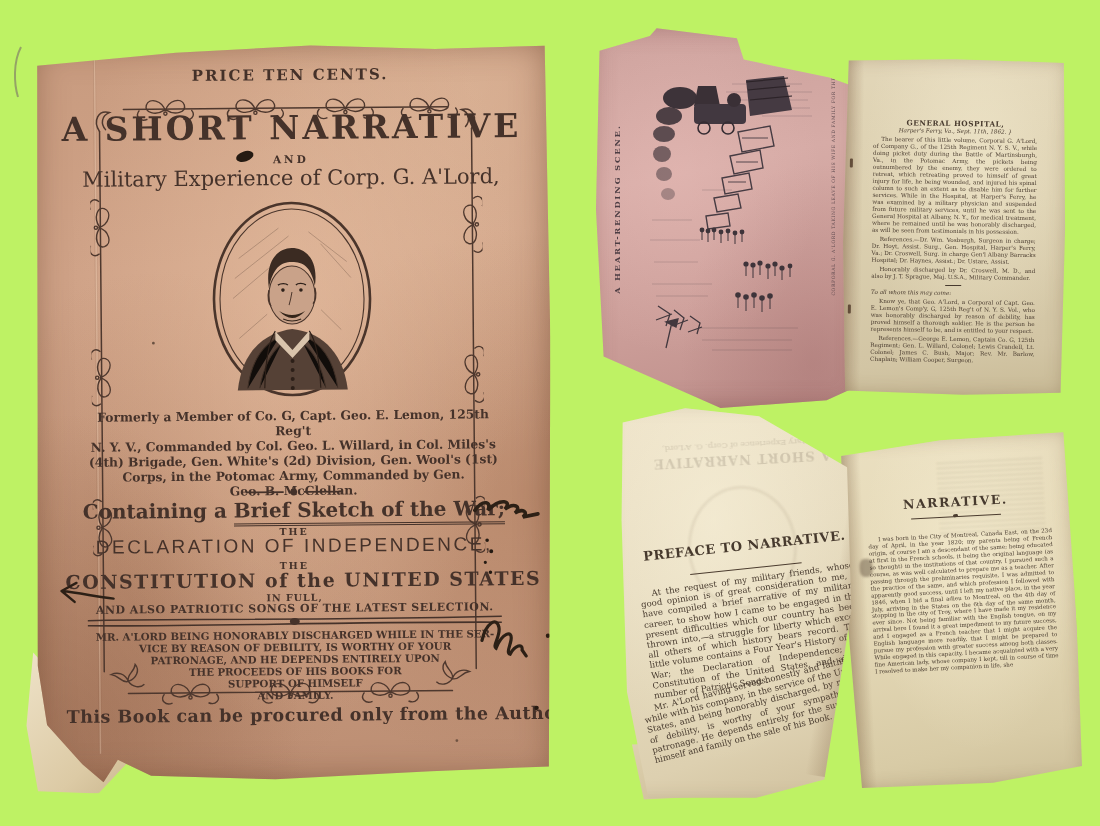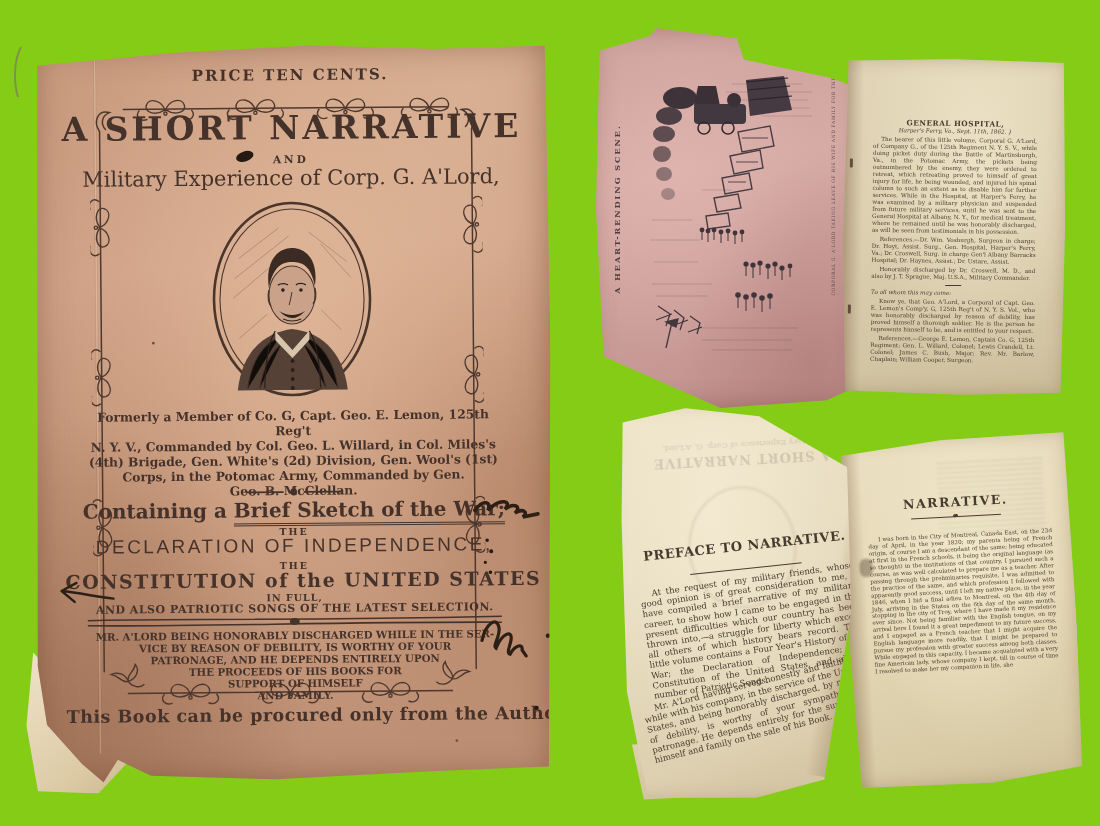--- a/index.html
+++ b/index.html
@@ -1,16 +1,16 @@
 <!DOCTYPE html>
 <html><head>
 <meta charset="utf-8">
 <style>
   html,body{margin:0;padding:0;background:#000;}
-  #stage{position:relative;width:1100px;height:826px;background:#84cc16;overflow:hidden;
+  #stage{position:relative;width:1100px;height:826px;background:#bef264;overflow:hidden;
          font-family:"DejaVu Serif","Liberation Serif",serif;}
   .abs{position:absolute;}
   
   #tear-backing{left:24px;top:648px;width:116px;height:146px;z-index:1;
     background:linear-gradient(140deg,#efe3c9,#dccaa5 70%,#c9b58d);
     clip-path:polygon(10% 2%,72% 60%,90% 78%,62% 100%,10% 97%,2% 52%);
     transform:rotate(-2deg);}
   #cover{left:34px;top:42px;width:518px;height:740px;z-index:2;transform:rotate(-0.5deg);
     background:
       radial-gradient(ellipse at 50% 36%,rgba(238,199,168,.5),rgba(0,0,0,0) 62%),

